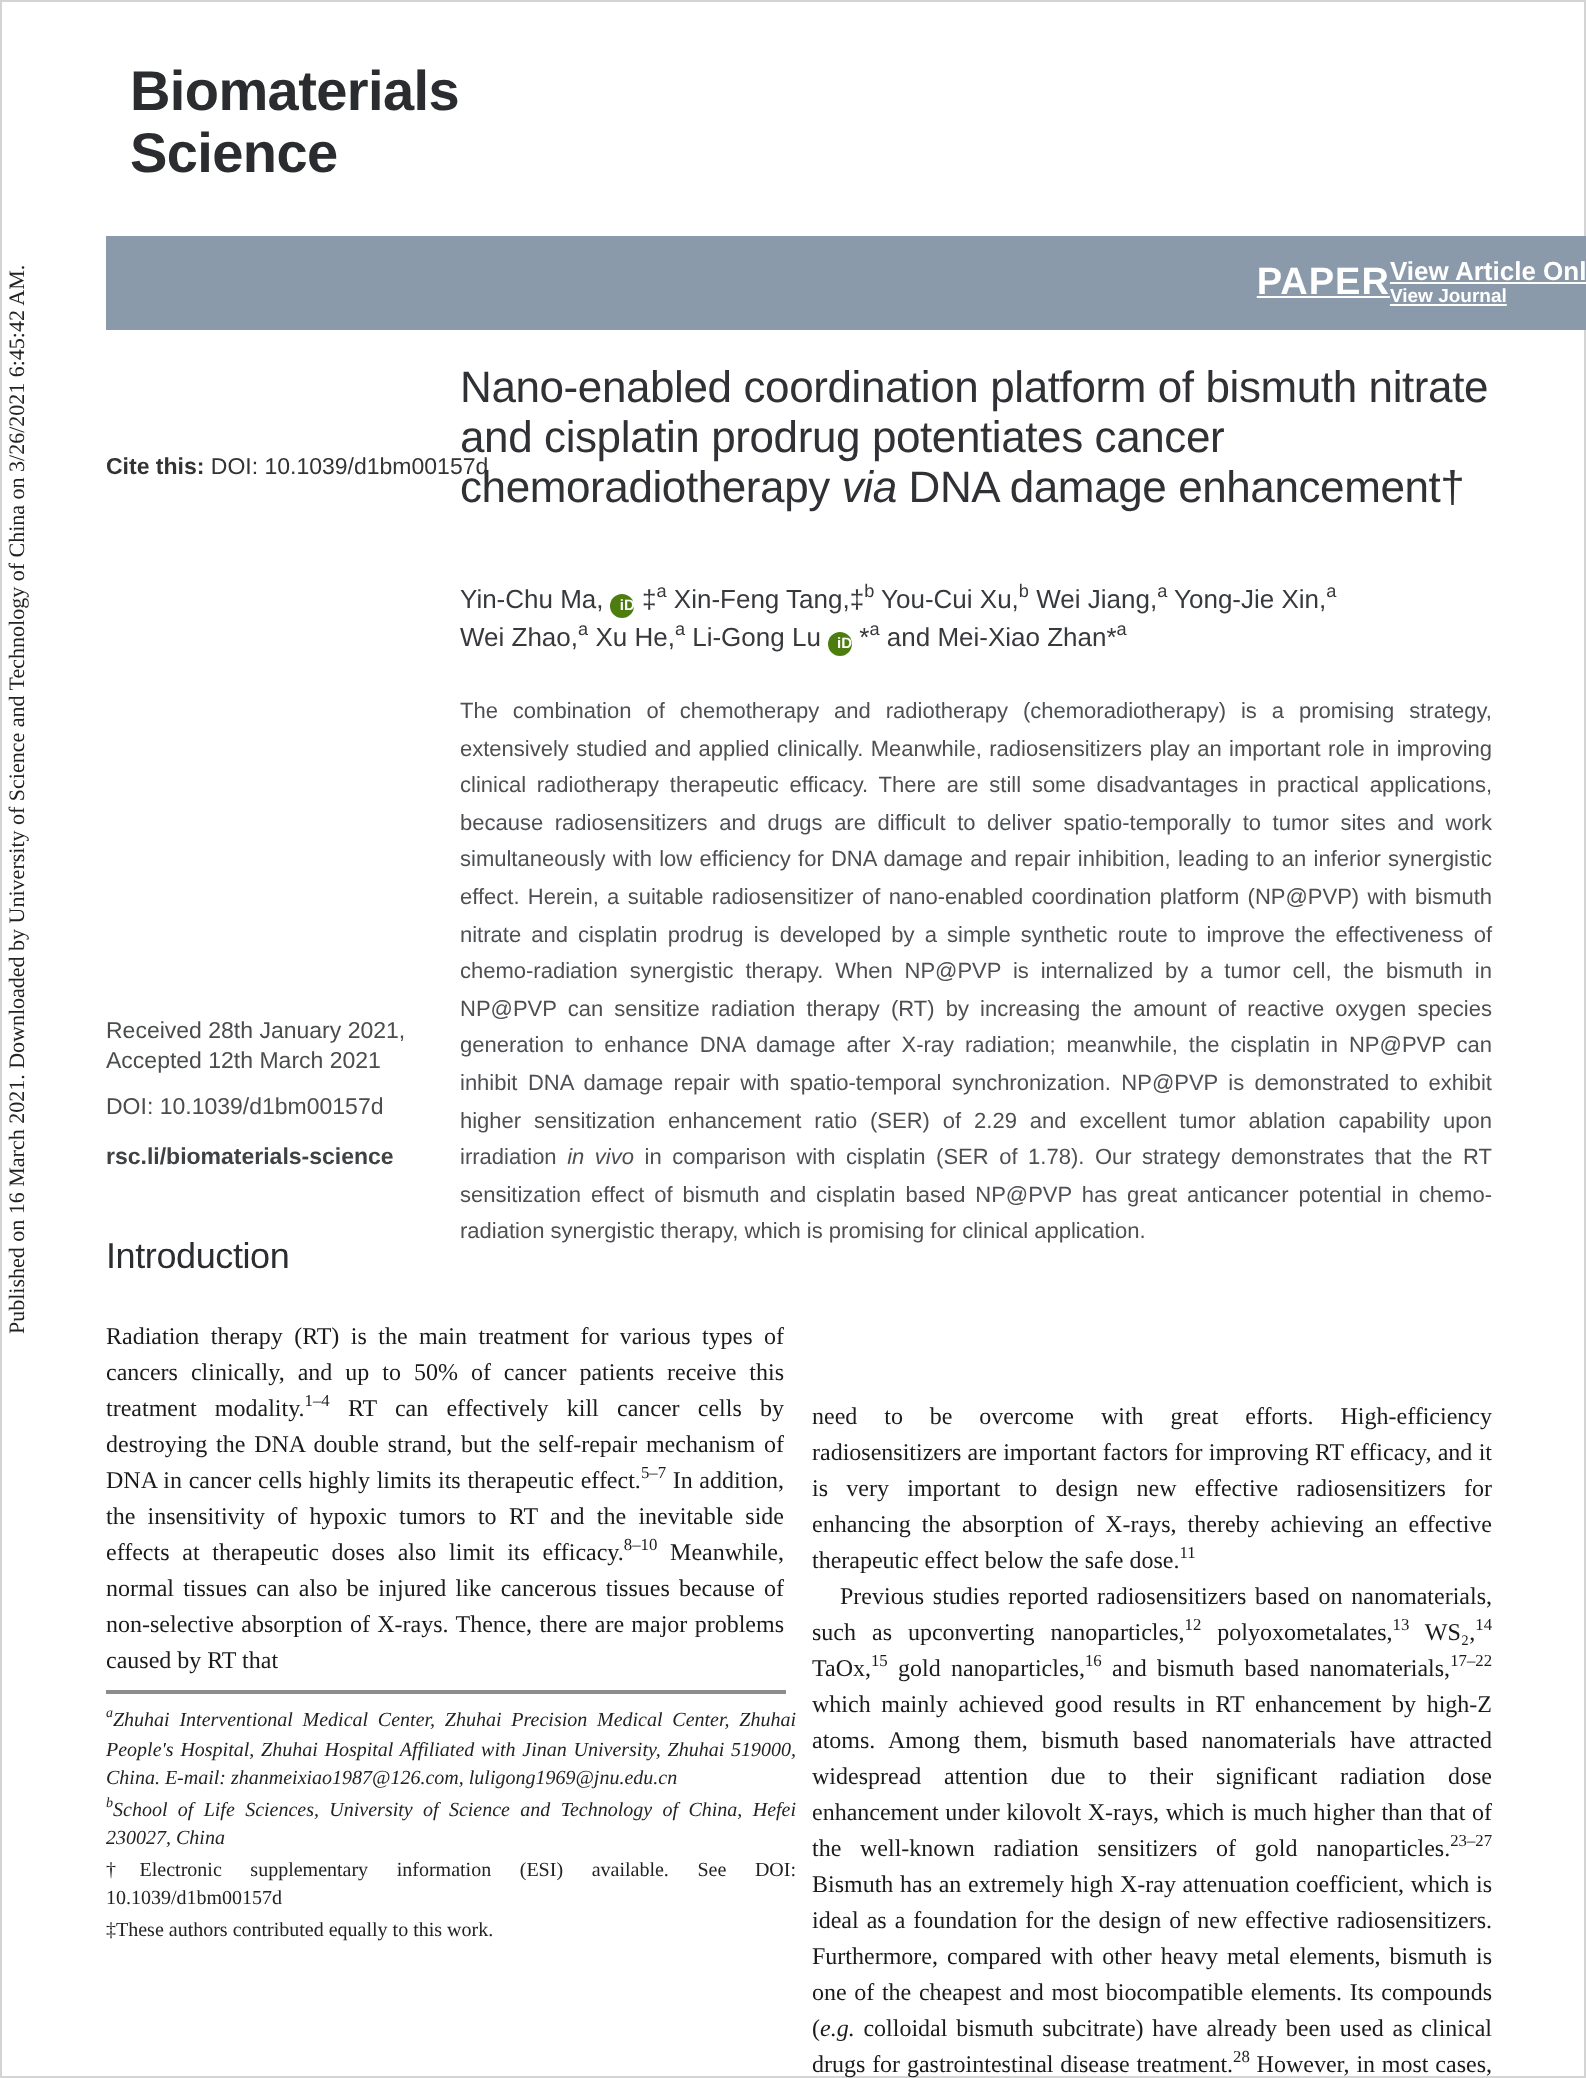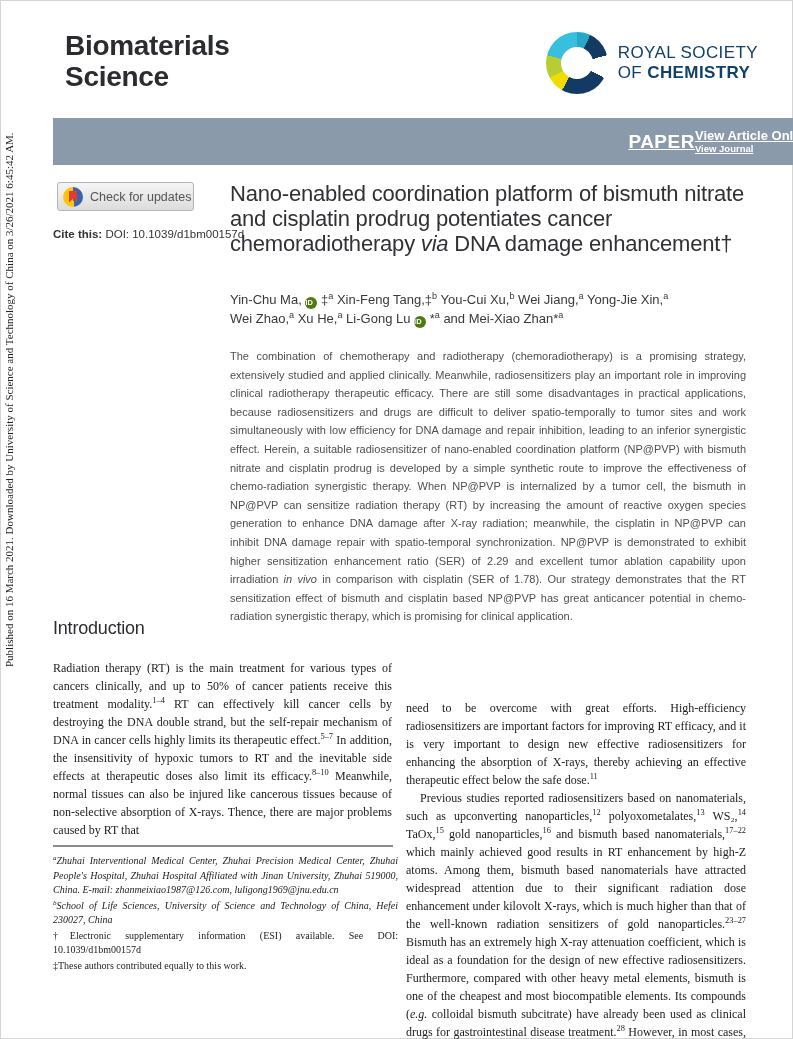--- a/index.html
+++ b/index.html
@@ -56,21 +56,21 @@
   .cite-line{position:absolute;left:53px;top:228px;font-size:11.5px;color:#333;}
   .info-block{position:absolute;left:53px;top:509px;font-size:11.5px;color:#4a4c4e;line-height:15px;}
   .info-block .doi{margin-top:8px;}
   .info-block .rsc-link{margin-top:10px;font-weight:bold;color:#3f4143;cursor:pointer;}
 
   
   .title{position:absolute;left:230px;top:181px;width:516px;
     font-size:22px;font-weight:normal;line-height:25px;color:#2f3134;letter-spacing:-0.2px;}
   .authors{position:absolute;left:230px;top:290px;width:516px;font-size:13px;line-height:19px;color:#37393c;}
   .orcid-icon{display:inline-block;width:12px;height:12px;border-radius:50%;background:#4d7c0f;
-    color:#fff;font-size:7.5px;font-weight:bold;line-height:12px;text-align:left;vertical-align:-1px;}
+    color:#fff;font-size:7.5px;font-weight:bold;line-height:12px;text-align:right;vertical-align:-1px;}
   .abstract{position:absolute;left:230px;top:347px;width:516px;
     font-size:11px;line-height:18.6px;color:#4d4f52;text-align:justify;}
 
   
   .section-head{position:absolute;left:53px;top:618px;font-size:18px;font-weight:500;color:#2b2d30;letter-spacing:-0.2px;}
   .body-col{font-family:"Liberation Serif",serif;font-size:12px;line-height:18px;color:#1b1b1b;text-align:justify;}
   .col-left{position:absolute;left:53px;top:659px;width:339px;}
   .col-right{position:absolute;left:406px;top:659px;width:340px;margin-top:40px;}
   .body-col p{margin:0;}
   .body-col p.indent{text-indent:14px;}
@@ -91,55 +91,50 @@
 
 <div class="page">
 
   <div class="vtext">Published on 16 March 2021. Downloaded by University of Science and Technology of China on 3/26/2021 6:45:42 AM.</div>
 
   <div class="masthead">
     <div class="journal-title">
       <div>Biomaterials</div>
       <div>Science</div>
     </div>
-    <div class="rsc-logo">
-      <div class="rsc-mark"></div>
-      <div class="rsc-text">
-        <div>ROYAL SOCIETY</div>
-        <div><span>OF </span><b>CHEMISTRY</b></div>
-      </div>
-    </div>
   </div>
 
   <div class="banner">
     <div class="banner-label">PAPER</div>
     <div class="banner-right">
       <div class="view-article">View Article Online</div>
       <div class="view-journal">View Journal</div>
     </div>
   </div>
 
-  <div class="cfu-badge">
-    <span class="cfu-icon"></span>
-    <span class="cfu-label">Check for updates</span>
-  </div>
 
   <div class="cite-line">
     <b>Cite this: </b><span>DOI: 10.1039/d1bm00157d</span>
   </div>
 
   <h1 class="title" style="margin:0;"><span>Nano-enabled coordination platform of bismuth nitrate and cisplatin prodrug potentiates cancer chemoradiotherapy </span><span class="it">via</span><span> DNA damage enhancement†</span></h1>
 
   <div class="authors">
     <div><span>Yin-Chu Ma, </span><span class="orcid-icon">iD</span><span> ‡</span><sup>a</sup><span> Xin-Feng Tang,‡</span><sup>b</sup><span> You-Cui Xu,</span><sup>b</sup><span> Wei Jiang,</span><sup>a</sup><span> Yong-Jie Xin,</span><sup>a</sup></div>
     <div><span>Wei Zhao,</span><sup>a</sup><span> Xu He,</span><sup>a</sup><span> Li-Gong Lu </span><span class="orcid-icon">iD</span><span> *</span><sup>a</sup><span> and Mei-Xiao Zhan*</span><sup>a</sup></div>
   </div>
 
   <div class="abstract"><span>The combination of chemotherapy and radiotherapy (chemoradiotherapy) is a promising strategy, extensively studied and applied clinically. Meanwhile, radiosensitizers play an important role in improving clinical radiotherapy therapeutic efficacy. There are still some disadvantages in practical applications, because radiosensitizers and drugs are difficult to deliver spatio-temporally to tumor sites and work simultaneously with low efficiency for DNA damage and repair inhibition, leading to an inferior synergistic effect. Herein, a suitable radiosensitizer of nano-enabled coordination platform (NP@PVP) with bismuth nitrate and cisplatin prodrug is developed by a simple synthetic route to improve the effectiveness of chemo-radiation synergistic therapy. When NP@PVP is internalized by a tumor cell, the bismuth in NP@PVP can sensitize radiation therapy (RT) by increasing the amount of reactive oxygen species generation to enhance DNA damage after X-ray radiation; meanwhile, the cisplatin in NP@PVP can inhibit DNA damage repair with spatio-temporal synchronization. NP@PVP is demonstrated to exhibit higher sensitization enhancement ratio (SER) of 2.29 and excellent tumor ablation capability upon irradiation </span><span class="it">in vivo</span><span> in comparison with cisplatin (SER of 1.78). Our strategy demonstrates that the RT sensitization effect of bismuth and cisplatin based NP@PVP has great anticancer potential in chemo-radiation synergistic therapy, which is promising for clinical application.</span></div>
 
+  <div class="info-block">
+    <div>Received 28th January 2021,</div>
+    <div>Accepted 12th March 2021</div>
+    <div class="doi">DOI: 10.1039/d1bm00157d</div>
+    <div class="rsc-link">rsc.li/biomaterials-science</div>
+  </div>
 
   <h2 class="section-head" style="margin:0;">Introduction</h2>
 
   <div class="body-col col-left">
     <p><span>Radiation therapy (RT) is the main treatment for various types of cancers clinically, and up to 50% of cancer patients receive this treatment modality.</span><sup>1–4</sup><span> RT can effectively kill cancer cells by destroying the DNA double strand, but the self-repair mechanism of DNA in cancer cells highly limits its therapeutic effect.</span><sup>5–7</sup><span> In addition, the insensitivity of hypoxic tumors to RT and the inevitable side effects at therapeutic doses also limit its efficacy.</span><sup>8–10</sup><span> Meanwhile, normal tissues can also be injured like cancerous tissues because of non-selective absorption of X-rays. Thence, there are major problems caused by RT that</span></p>
   </div>
 
   <div class="body-col col-right">
     <p><span>need to be overcome with great efforts. High-efficiency radiosensitizers are important factors for improving RT efficacy, and it is very important to design new effective radiosensitizers for enhancing the absorption of X-rays, thereby achieving an effective therapeutic effect below the safe dose.</span><sup>11</sup></p>
     <p class="indent"><span>Previous studies reported radiosensitizers based on nanomaterials, such as upconverting nanoparticles,</span><sup>12</sup><span> polyoxometalates,</span><sup>13</sup><span> WS₂,</span><sup>14</sup><span> TaOx,</span><sup>15</sup><span> gold nanoparticles,</span><sup>16</sup><span> and bismuth based nanomaterials,</span><sup>17–22</sup><span> which mainly achieved good results in RT enhancement by high-Z atoms. Among them, bismuth based nanomaterials have attracted widespread attention due to their significant radiation dose enhancement under kilovolt X-rays, which is much higher than that of the well-known radiation sensitizers of gold nanoparticles.</span><sup>23–27</sup><span> Bismuth has an extremely high X-ray attenuation coefficient, which is ideal as a foundation for the design of new effective radiosensitizers. Furthermore, compared with other heavy metal elements, bismuth is one of the cheapest and most biocompatible elements. Its compounds (</span><span class="it">e.g.</span><span> colloidal bismuth subcitrate) have already been used as clinical drugs for gastrointestinal disease treatment.</span><sup>28</sup><span> However, in most cases, effective tumor</span></p>

